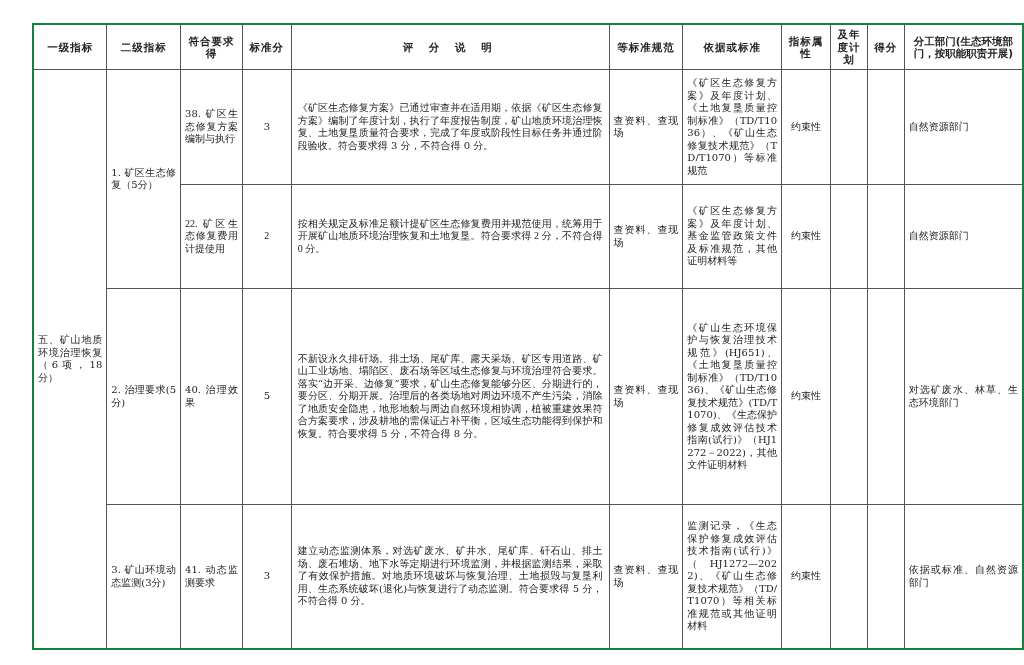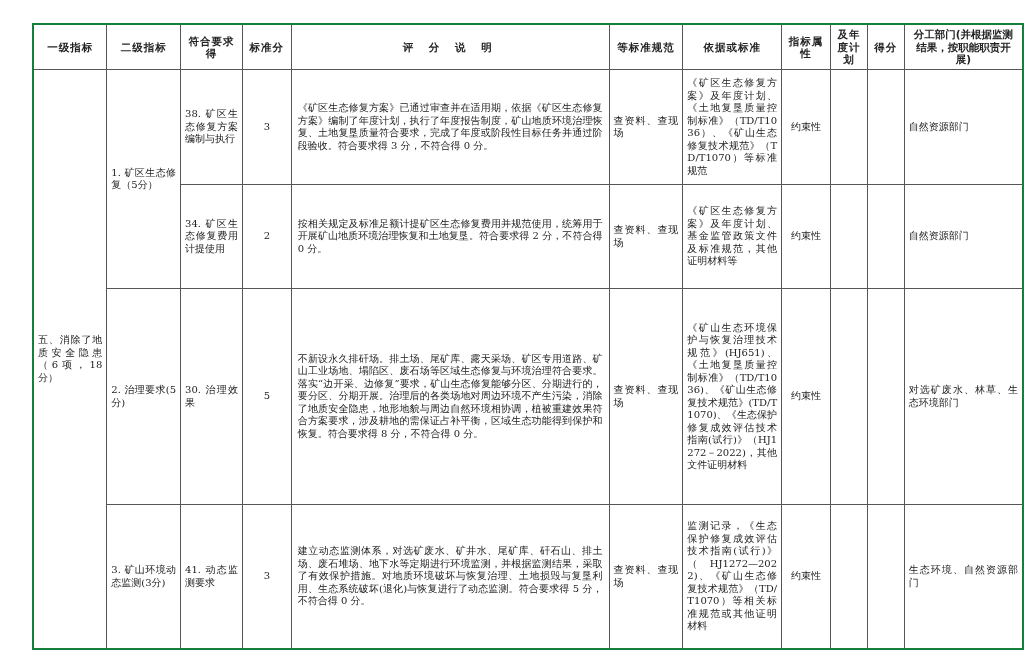--- a/index.html
+++ b/index.html
@@ -8,21 +8,21 @@
   table { position:absolute; left:32px; top:23px; border-collapse:collapse;
           table-layout:fixed; border:2px solid #15803d; }
   td, th { border:1px solid #555; font-size:10px; line-height:12.5px; padding:2px 4px;
            vertical-align:middle; word-break:break-all; }
   th { font-family: "DejaVu Sans", "Liberation Sans", sans-serif; font-weight:bold;
        font-size:10.5px; text-align:center; height:40px; letter-spacing:1px; color:#222; }
   td.c { text-align:center; }
   td.j { text-align:justify; }
   td.desc { padding:2px 6px; text-align:justify; }
   .r1 td { height:110px; }
-  .r2 td { height:99px; }
+  .r2 td { height:99px;font-family:Liberation Serif, serif; }
   .r3 td { height:211px; }
   .r4 td { height:139px;margin-left:18px; }
 </style>
 </head>
 <body>
 
 <table>
   <colgroup>
     <col style="width:74px">
       <col style="width:74px">
@@ -41,66 +41,66 @@
       <th>一级指标</th>
       <th>二级指标</th>
       <th>符合要求得</th>
       <th>标准分</th>
       <th style="letter-spacing:6px">评 分 说 明</th>
       <th>等标准规范</th>
       <th>依据或标准</th>
       <th>指标属性</th>
       <th>及年度计划</th>
       <th>得分</th>
-      <th style="letter-spacing:0">分工部门(并根据监测结果，按职能职责开展)</th>
+      <th style="letter-spacing:0">分工部门(生态环境部门，按职能职责开展)</th>
     </tr>
   </thead>
   <tbody>
     <tr class="r1">
-      <td rowspan="4" class="j">五、消除了地质安全隐患（6项，18分）</td>
+      <td rowspan="4" class="j">五、矿山地质环境治理恢复（6项，18分）</td>
       <td rowspan="2" class="j">1. 矿区生态修复（5分）</td>
       <td class="j">38. 矿区生态修复方案编制与执行</td>
       <td class="c">3</td>
       <td class="desc">《矿区生态修复方案》已通过审查并在适用期，依据《矿区生态修复方案》编制了年度计划，执行了年度报告制度，矿山地质环境治理恢复、土地复垦质量符合要求，完成了年度或阶段性目标任务并通过阶段验收。符合要求得 3 分，不符合得 0 分。</td>
       <td class="j">查资料、查现场</td>
       <td class="j">《矿区生态修复方案》及年度计划、《土地复垦质量控制标准》（TD/T1036）、《矿山生态修复技术规范》（TD/T1070）等标准规范</td>
       <td class="c">约束性</td>
       <td></td>
       <td></td>
       <td class="j">自然资源部门</td>
     </tr>
     <tr class="r2">
-      <td class="j">34. 矿区生态修复费用计提使用</td>
+      <td class="j">22. 矿区生态修复费用计提使用</td>
       <td class="c">2</td>
       <td class="desc">按相关规定及标准足额计提矿区生态修复费用并规范使用，统筹用于开展矿山地质环境治理恢复和土地复垦。符合要求得 2 分，不符合得 0 分。</td>
       <td class="j">查资料、查现场</td>
       <td class="j">《矿区生态修复方案》及年度计划、基金监管政策文件及标准规范，其他证明材料等</td>
       <td class="c">约束性</td>
       <td></td>
       <td></td>
       <td class="j">自然资源部门</td>
     </tr>
     <tr class="r3">
       <td class="j">2. 治理要求(5分)</td>
-      <td class="j">30. 治理效果</td>
+      <td class="j">40. 治理效果</td>
       <td class="c">5</td>
-      <td class="desc">不新设永久排矸场。排土场、尾矿库、露天采场、矿区专用道路、矿山工业场地、塌陷区、废石场等区域生态修复与环境治理符合要求。落实“边开采、边修复”要求，矿山生态修复能够分区、分期进行的，要分区、分期开展。治理后的各类场地对周边环境不产生污染，消除了地质安全隐患，地形地貌与周边自然环境相协调，植被重建效果符合方案要求，涉及耕地的需保证占补平衡，区域生态功能得到保护和恢复。符合要求得 8 分，不符合得 0 分。</td>
+      <td class="desc">不新设永久排矸场。排土场、尾矿库、露天采场、矿区专用道路、矿山工业场地、塌陷区、废石场等区域生态修复与环境治理符合要求。落实“边开采、边修复”要求，矿山生态修复能够分区、分期进行的，要分区、分期开展。治理后的各类场地对周边环境不产生污染，消除了地质安全隐患，地形地貌与周边自然环境相协调，植被重建效果符合方案要求，涉及耕地的需保证占补平衡，区域生态功能得到保护和恢复。符合要求得 5 分，不符合得 8 分。</td>
       <td class="j">查资料、查现场</td>
       <td class="j">《矿山生态环境保护与恢复治理技术规范》(HJ651)、《土地复垦质量控制标准》（TD/T1036)、《矿山生态修复技术规范》(TD/T1070)、《生态保护修复成效评估技术指南(试行)》（HJ1272－2022)，其他文件证明材料</td>
       <td class="c">约束性</td>
       <td></td>
       <td></td>
       <td class="j">对选矿废水、林草、生态环境部门</td>
     </tr>
     <tr class="r4">
       <td class="j">3. 矿山环境动态监测(3分)</td>
       <td class="j">41. 动态监测要求</td>
       <td class="c">3</td>
       <td class="desc">建立动态监测体系，对选矿废水、矿井水、尾矿库、矸石山、排土场、废石堆场、地下水等定期进行环境监测，并根据监测结果，采取了有效保护措施。对地质环境破坏与恢复治理、土地损毁与复垦利用、生态系统破坏(退化)与恢复进行了动态监测。符合要求得 5 分，不符合得 0 分。</td>
       <td class="j">查资料、查现场</td>
       <td class="j">监测记录，《生态保护修复成效评估技术指南(试行)》（HJ1272—2022)、《矿山生态修复技术规范》（TD/T1070）等相关标准规范或其他证明材料</td>
       <td class="c">约束性</td>
       <td></td>
       <td></td>
-      <td class="j">生态环境、自然资源部门</td>
+      <td class="j">依据或标准、自然资源部门</td>
     </tr>
   </tbody>
 </table>
 
 </body></html>

